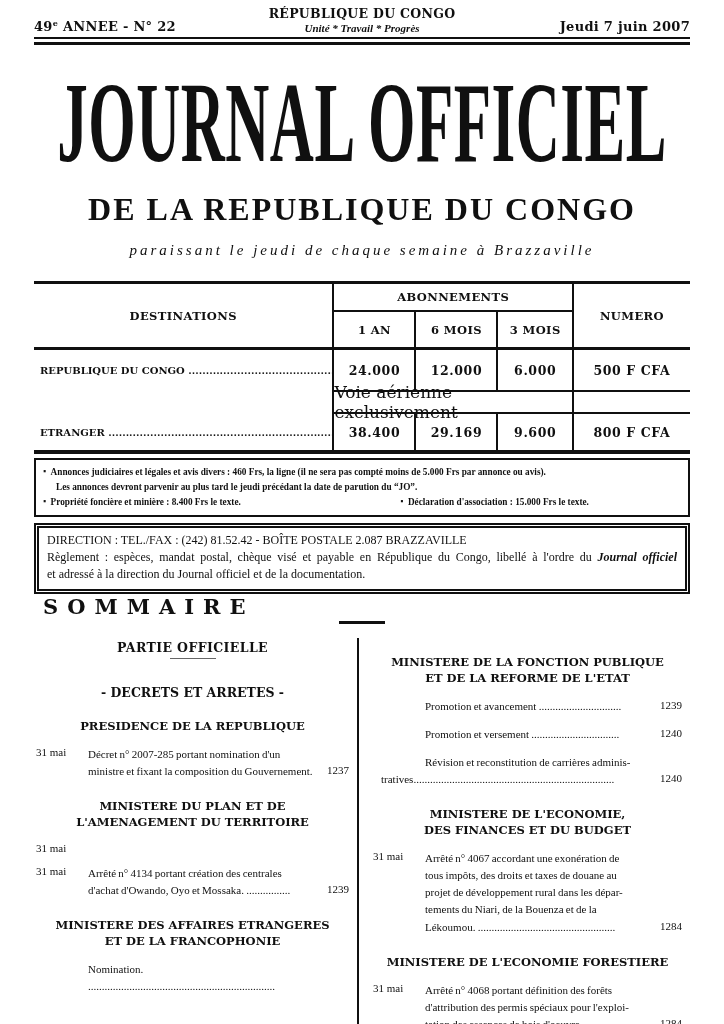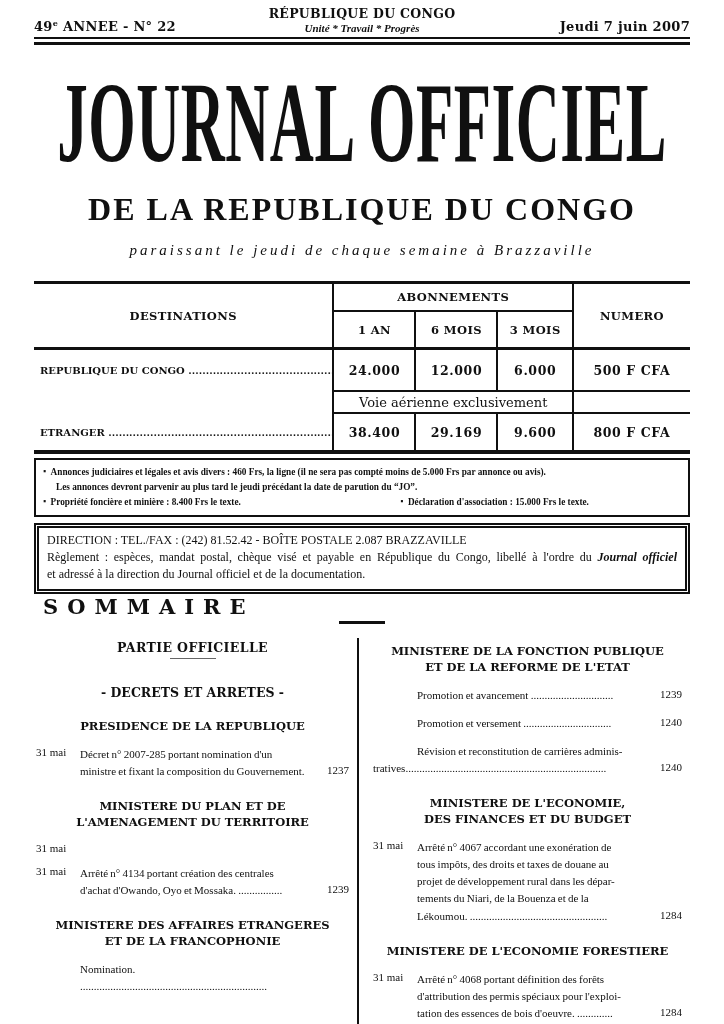--- a/index.html
+++ b/index.html
@@ -32,21 +32,21 @@
       grid-template-rows:28px 38px 40px 24px 36px;}
   .c{display:flex;align-items:center;justify-content:center;box-sizing:border-box;}
   .bl{border-left:2px solid #101010;}
   .bb3{border-bottom:3px solid #101010;}
   .bb2{border-bottom:2px solid #101010;}
   .bt2{border-top:2px solid #101010;}
   .th{font-weight:700;font-size:11.5px;letter-spacing:.4px;}
   .tlabel{justify-content:flex-start;padding-left:6px;font-weight:700;font-size:10px;
           white-space:nowrap;overflow:hidden;}
   .tval{font-weight:700;font-size:12.5px;letter-spacing:.6px;}
-  .tair{font-size:13px;}
+  .tair{font-size:17px;}
 
   
   .notices{margin-top:4px;border:2px solid #101010;padding:4px 7px 5px;overflow:hidden;}
   .squeeze{width:108%;transform:scaleX(.926);transform-origin:left top;
            font-family:"Liberation Serif",serif;font-weight:700;font-size:10px;line-height:1.5;}
   .n-line{display:flex;gap:5px;}
   .n-bullet{flex:none;font-size:9px;line-height:1.7;}
   .n-cont{margin-left:14px;}
   .n-row3{display:flex;}
   .n-seg1{width:56%;display:flex;gap:5px;}
@@ -64,22 +64,22 @@
   .sommaire-underline{width:46px;border-bottom:3px solid #101010;margin:2px auto 0;}
 
   .toc{display:flex;margin-top:14px;align-items:stretch;}
   .toc-left{width:323px;box-sizing:border-box;padding:0 8px 0 2px;}
   .toc-right{flex:1;border-left:2px solid #101010;box-sizing:border-box;padding:0 8px 0 14px;}
   .part-title{text-align:center;font-weight:700;font-size:12.5px;letter-spacing:.4px;margin-top:2px;}
   .part-underline{width:46px;border-bottom:1.5px solid #666;margin:3px auto 0;}
   .toc-sub{text-align:center;font-weight:700;font-size:12.5px;margin-top:26px;}
   .toc-heading{text-align:center;font-weight:700;font-size:11.5px;line-height:1.4;
                margin:18px 0 12px;white-space:pre-line;}
-  .toc-right .toc-heading.first{margin-top:5px;}
-  .entry{display:flex;margin:11px 0;font-family:"Liberation Serif",serif;font-size:11px;}
+  .toc-right .toc-heading.first{margin-top:16px;}
+  .entry{display:flex;margin:11px 0;font-family:"Liberation Serif",serif;font-size:11px;gap:8px;}
   .e-date{width:44px;flex:none;}
   .e-body{flex:1;position:relative;padding-right:30px;white-space:pre-line;
           line-height:1.55;word-spacing:-.5px;}
   .e-hang{margin-left:-44px;text-indent:44px;}
   .e-page{position:absolute;right:0;bottom:1px;}
 </style>
 </head>
 <body>
 
 <div class="page">

